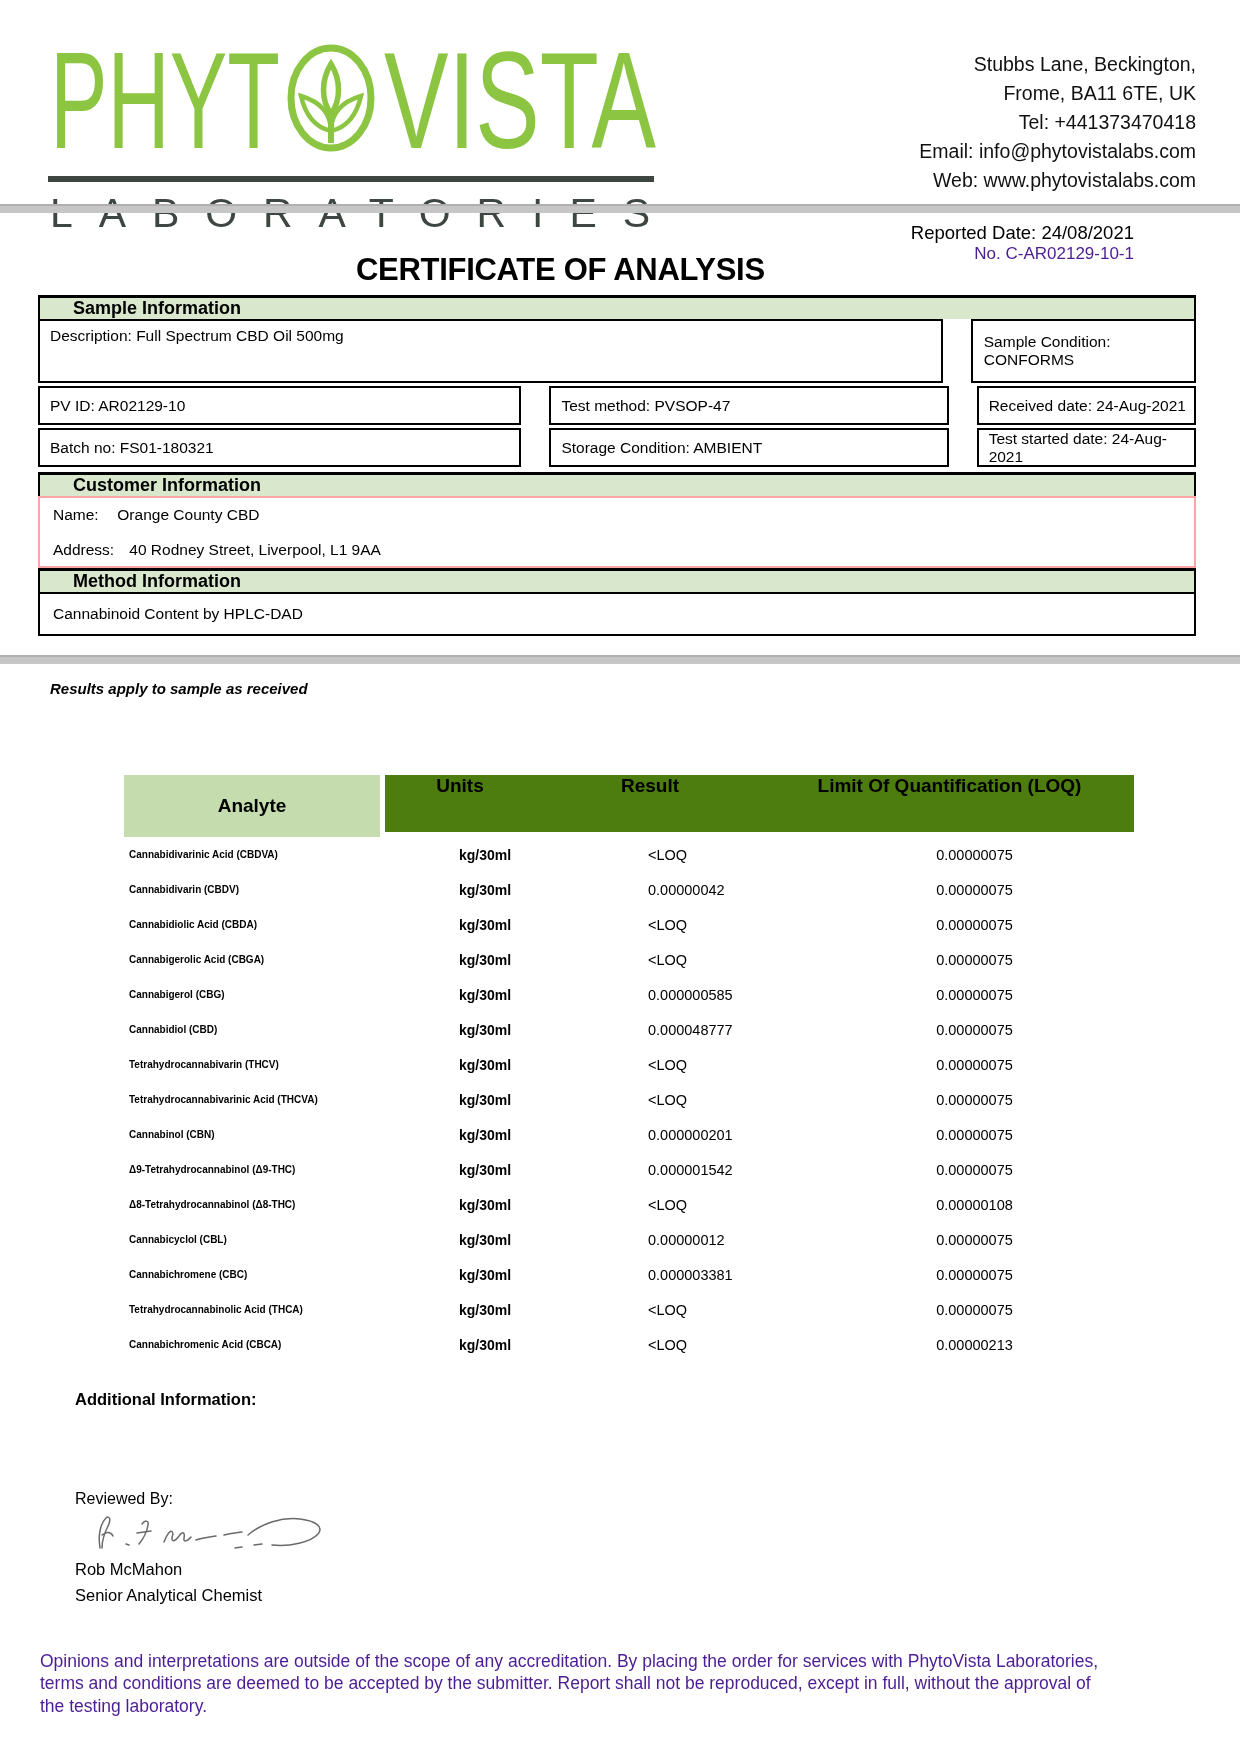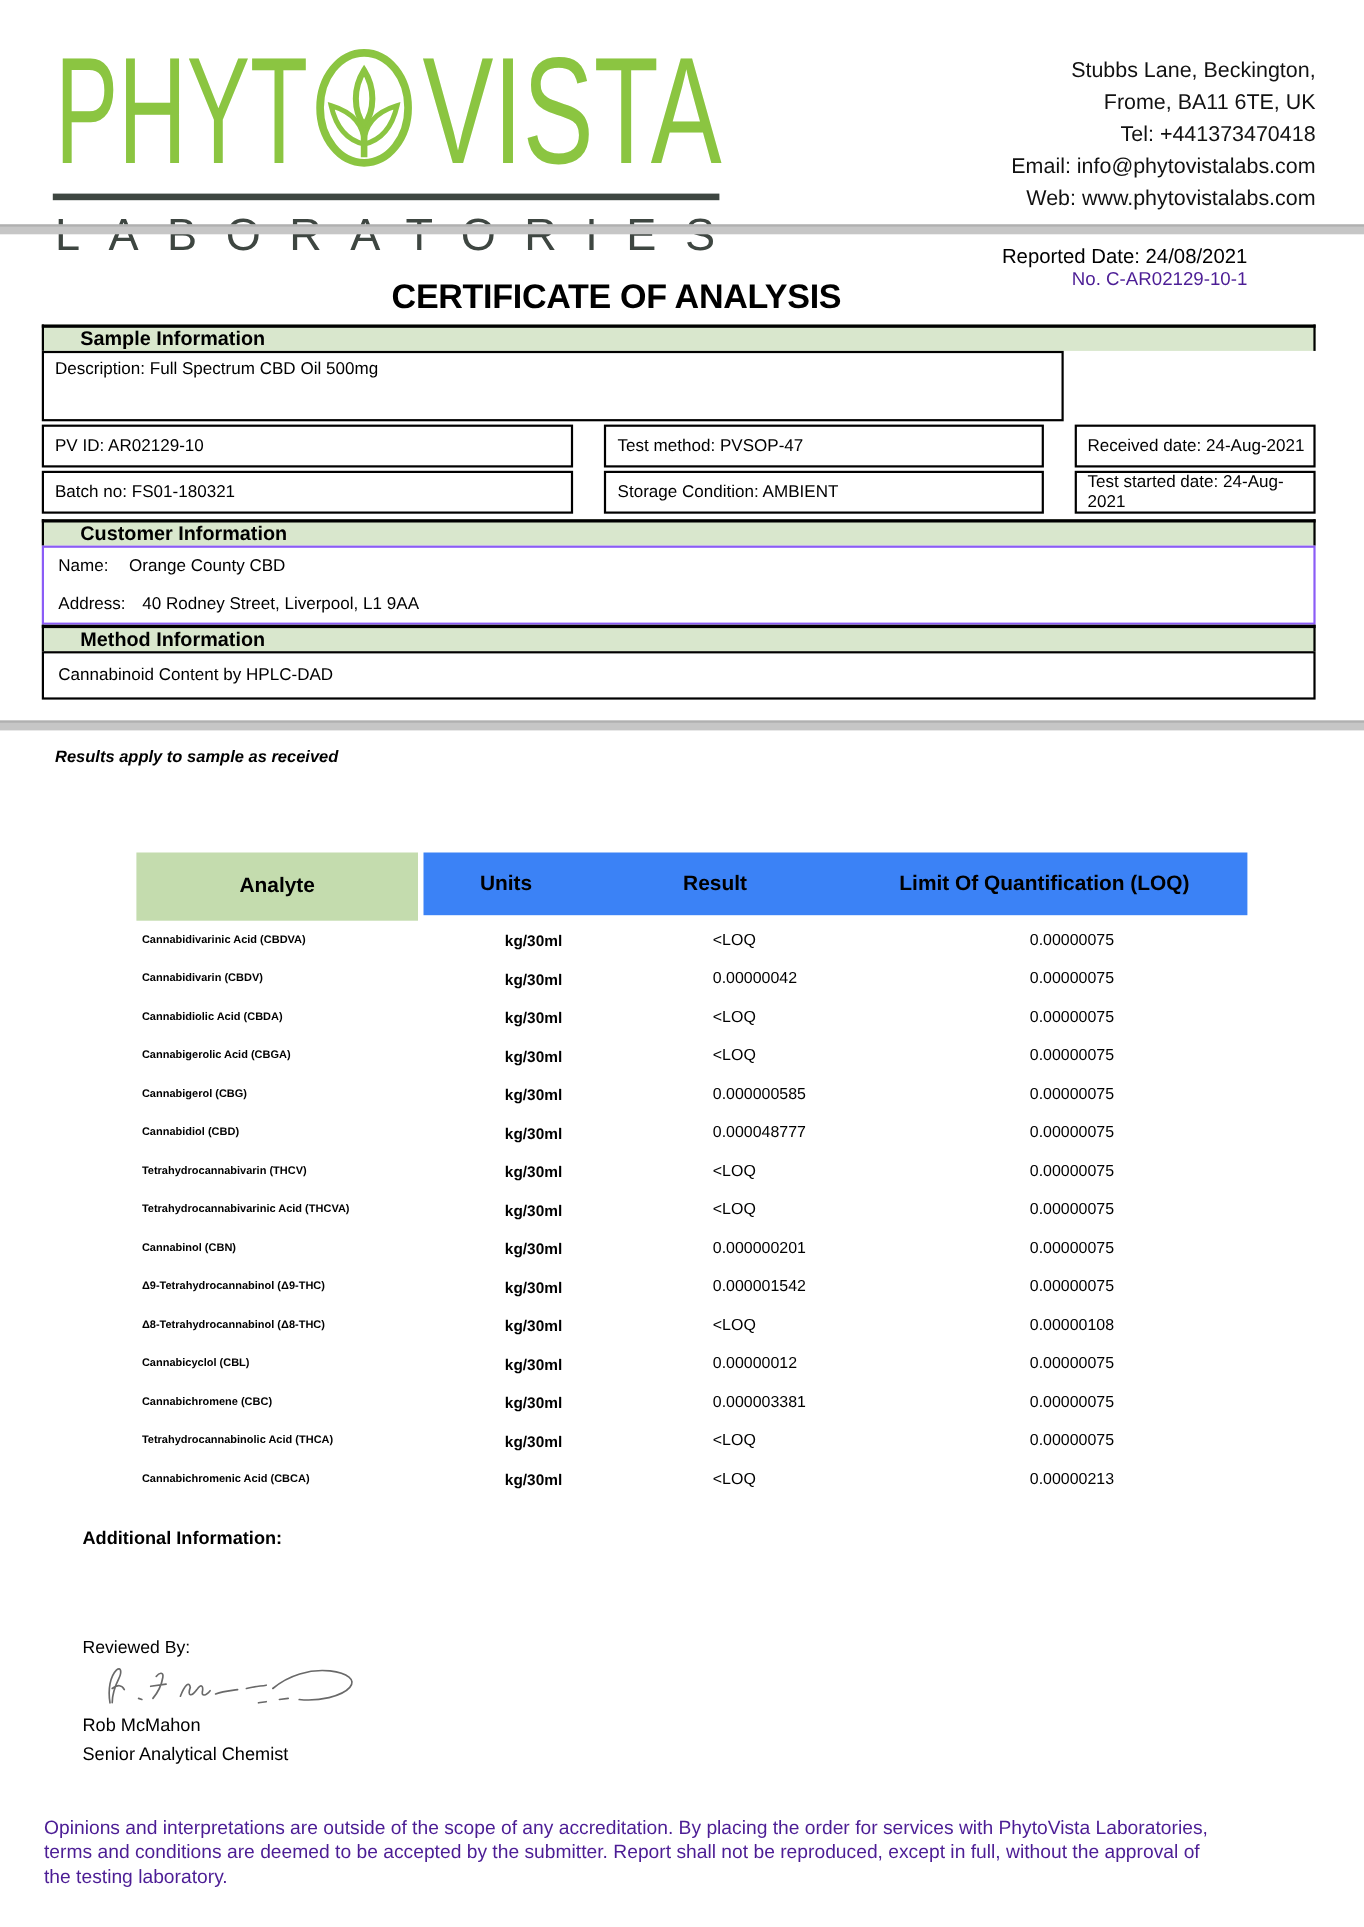--- a/index.html
+++ b/index.html
@@ -34,38 +34,38 @@
   .srow { display:flex;gap:30px; }
   .cell { border:2px solid #000; font-size:15.5px; background:#fff; }
   .row-desc { height:64px; }
   .cell-desc { width:929px; padding:6px 10px; }
   .cell-cond { width:231px; margin-left:-2px; display:flex; align-items:center; padding-left:11px; }
   .row-3col { margin-top:3px; height:39px; }
   .row-3col .cell { display:flex; align-items:center; padding-left:10px; }
   .c1 { width:510px; }
   .c2 { width:421px; margin-left:-2px; }
   .c3 { width:231px; margin-left:-2px; }
-  .custbox { border:2px solid #8b5cf6; height:72px; padding:8px 0 0 13px; font-size:15.5px; }
+  .custbox { border:2px solid #fca5a5; height:72px; padding:8px 0 0 13px; font-size:15.5px; }
   .custbox .line2 { margin-top:17px; }
   .custbox .lbl-name { display:inline-block; min-width:60px; }
   .custbox .lbl-addr { display:inline-block; min-width:72px; }
   .methbox { border:2px solid #000; height:44px; display:flex; align-items:center; padding-left:13px; font-size:15.5px; }
   #sec-customer-bar { margin-top:5px; }
 
   #results-note { position:absolute; left:50px; top:680px; font-size:15px; font-weight:bold; font-style:italic; }
 
   
   #results-table { position:absolute; left:124px; top:775px; width:1035px; }
   .thead { display:flex; align-items:flex-start; }
   .th-analyte {
     width:256px; height:62px; background:#c4dcae;
     display:flex; align-items:center; justify-content:center;
     font-size:19px; font-weight:bold;
   }
-  .th-right { width:749px; margin-left:5px; height:57px; background:#3b82f6; display:flex; align-items:center; }
+  .th-right { width:749px; margin-left:5px; height:57px; background:#4d7c0f; display:flex; align-items:flex-start; }
   .th-right span { font-size:19px; font-weight:bold; text-align:center; }
   .th-units  { width:150px; }
   .th-result { width:230px; }
   .th-loq    { width:369px; }
   .tbody { margin-top:0; }
   .t-row { display:flex; align-items:center; height:35px; }
   .c-analyte { width:286px; padding-left:5px;  font-size:10px;   font-weight:bold; }
   .c-units   { width:150px; text-align:center; font-size:14px;   font-weight:bold; }
   .c-result  { width:230px; padding-left:88px; font-size:14.5px; }
   .c-loq     { width:369px; text-align:center; font-size:14.5px; }
@@ -116,20 +116,21 @@
     <div class="date">Reported Date: 24/08/2021</div>
     <div class="no">No. C-AR02129-10-1</div>
   </div>
   <div id="doc-title">CERTIFICATE OF ANALYSIS</div>
 
   <div id="sections">
 
     <div class="secbar">Sample Information</div>
     <div class="srow row-desc">
       <div class="cell cell-desc">Description: Full Spectrum CBD Oil 500mg</div>
+      <div class="cell cell-cond">Sample Condition: CONFORMS</div>
     </div>
     <div class="srow row-3col">
       <div class="cell c1">PV ID: AR02129-10</div>
       <div class="cell c2">Test method: PVSOP-47</div>
       <div class="cell c3">Received date: 24-Aug-2021</div>
     </div>
     <div class="srow row-3col">
       <div class="cell c1">Batch no: FS01-180321</div>
       <div class="cell c2">Storage Condition: AMBIENT</div>
       <div class="cell c3">Test started date: 24-Aug-2021</div>

